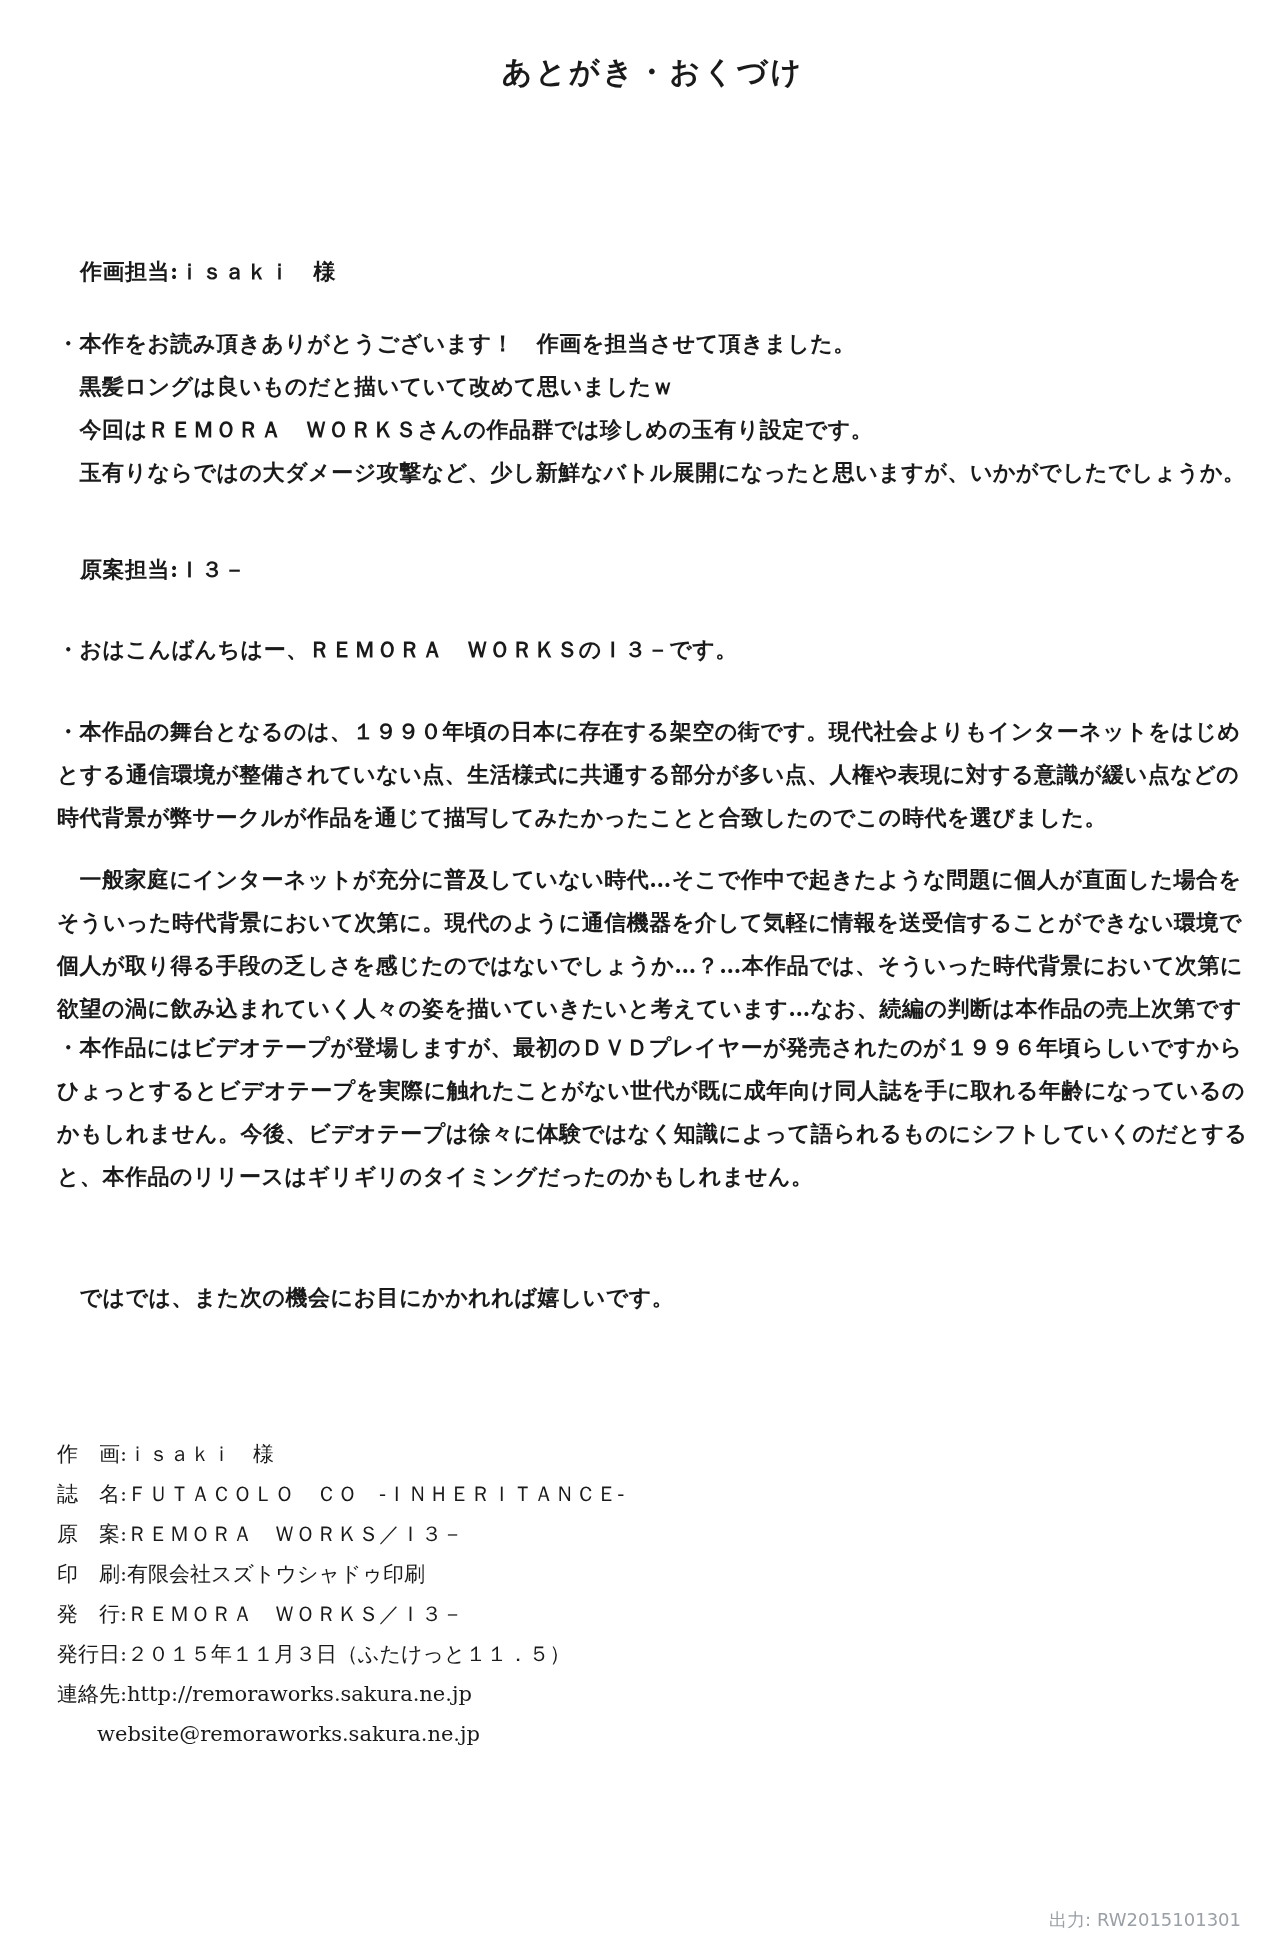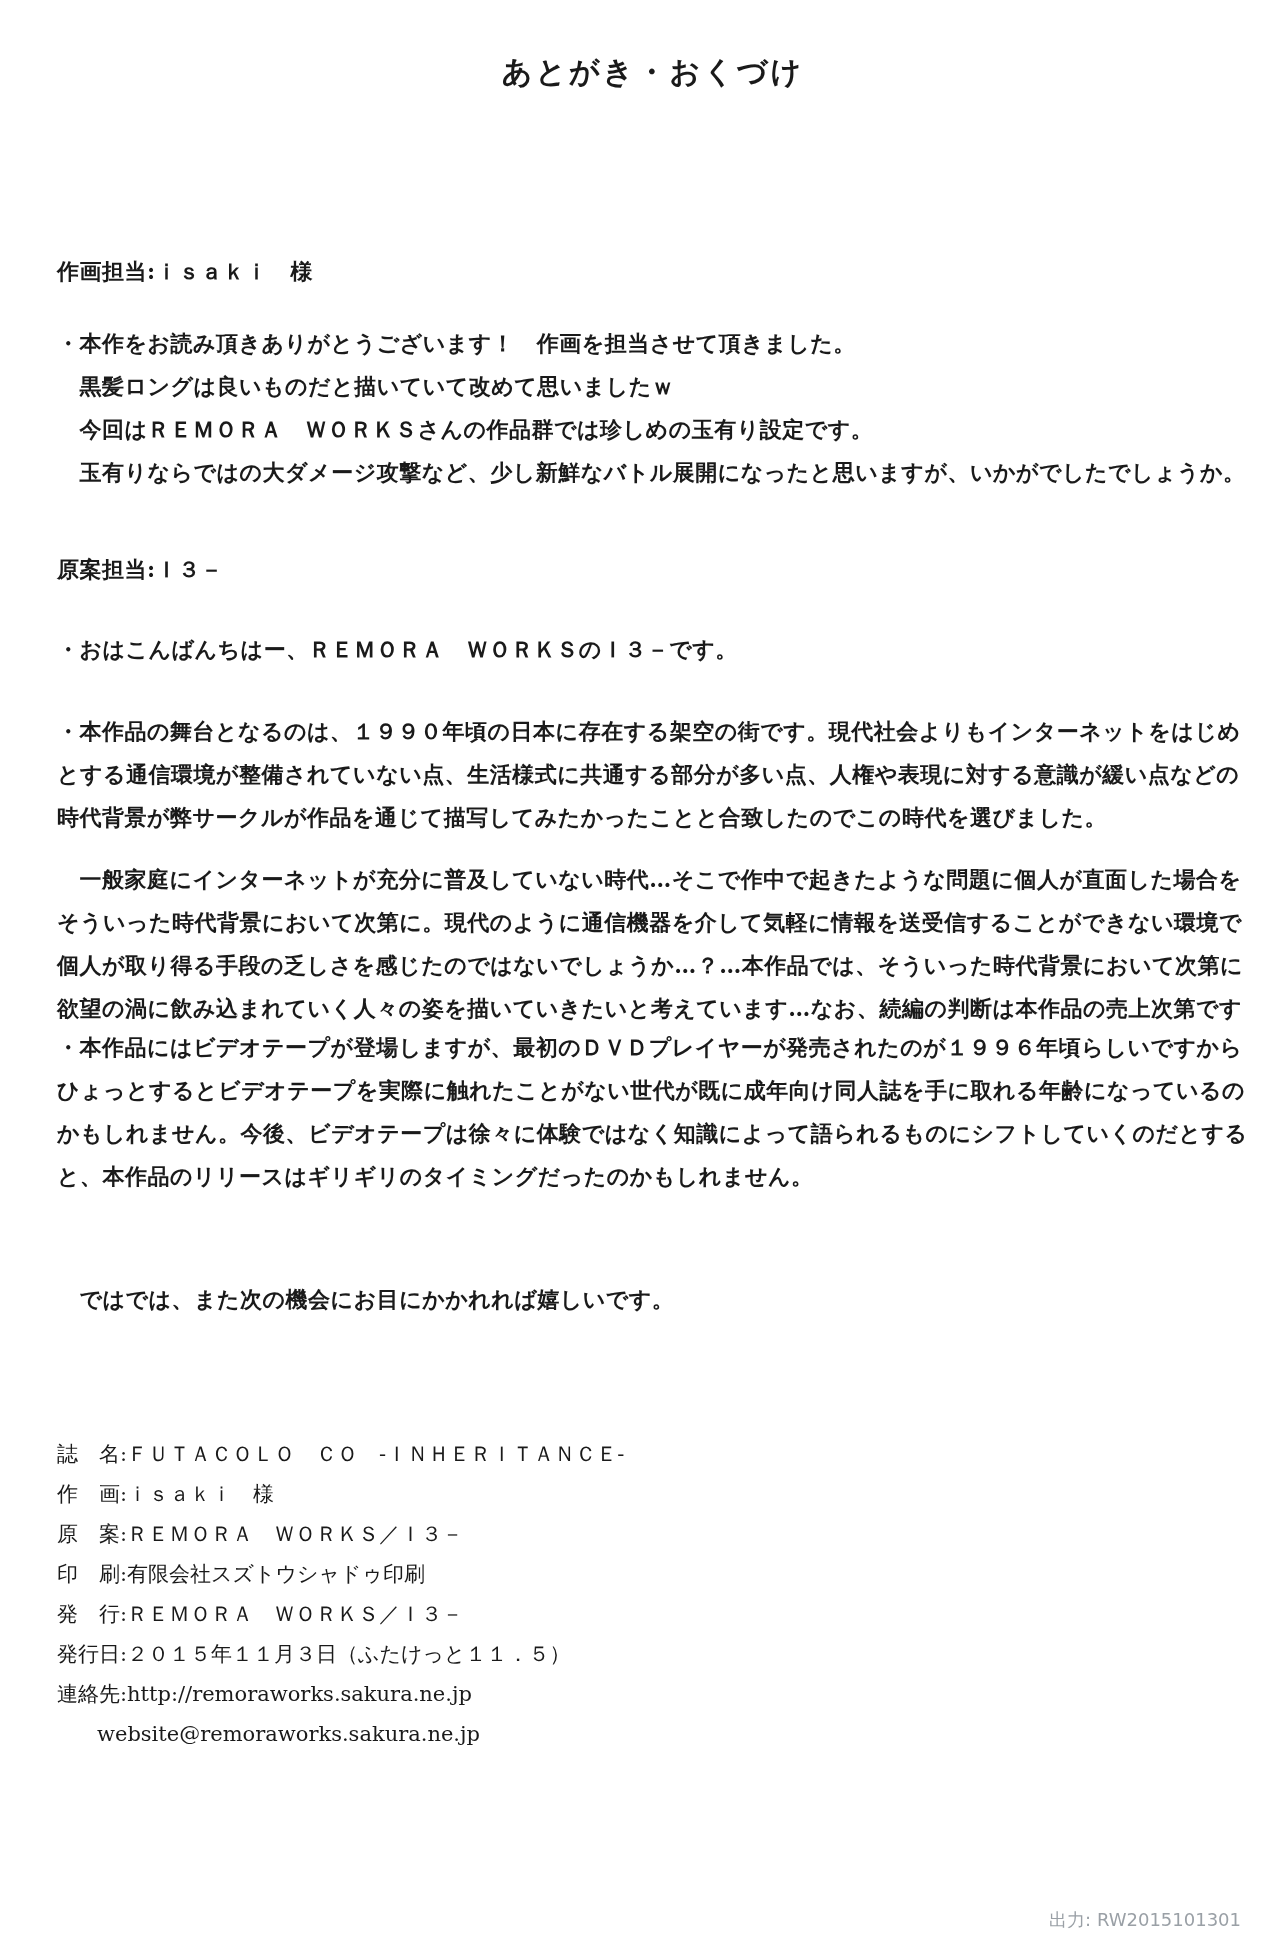--- a/index.html
+++ b/index.html
@@ -16,29 +16,29 @@
     position:absolute; top:52px; left:0; width:100%;
     text-align:center;
     font-size:30px; font-weight:bold; letter-spacing:3px;padding-left:13px;
   }
   .block {
     position:absolute; left:57px; right:48px;
     font-size:22px; line-height:43px;
     font-weight:600;
     letter-spacing:0.5px;
   }
-  .heading { font-weight:bold; }
+  .heading { font-weight:bold;margin-left:23px; }
   .b-artist-heading { top:250px; }
   .b-artist-lines   { top:322px; }
   .b-writer-heading { top:548px; }
   .b-greeting       { top:628px; }
   .b-para-setting   { top:710px; }
   .b-para-imagine   { top:858px; }
   .b-para-videotape { top:1026px; }
-  .b-closing        { top:1278px; }
+  .b-closing        { top:1278px;font-family:Liberation Mono, monospace; }
   .colophon {
     position:absolute; left:57px; top:1434px; right:48px;
     font-size:21px; line-height:40px;
     font-weight:500;
   }
   .colophon-row { white-space:pre; }
   .contact-extra { margin-left:40px; white-space:pre; }
   .footer-note {
     position:absolute; top:1908px; right:39px;
     font-family:"DejaVu Sans","Liberation Sans",sans-serif;
@@ -82,22 +82,22 @@
   <div class="block b-para-videotape">
     <div class="line">・本作品にはビデオテープが登場しますが、最初のＤＶＤプレイヤーが発売されたのが１９９６年頃らしいですから</div>
     <div class="line">ひょっとするとビデオテープを実際に触れたことがない世代が既に成年向け同人誌を手に取れる年齢になっているの</div>
     <div class="line">かもしれません。今後、ビデオテープは徐々に体験ではなく知識によって語られるものにシフトしていくのだとする</div>
     <div class="line">と、本作品のリリースはギリギリのタイミングだったのかもしれません。</div>
   </div>
 
   <div class="block b-closing">　ではでは、また次の機会にお目にかかれれば嬉しいです。</div>
 
   <div class="colophon">
+    <div class="colophon-row"><span>作　画:</span><span>ｉｓａｋｉ　様</span></div>
     <div class="colophon-row"><span>誌　名:</span><span>ＦＵＴＡＣＯＬＯ　ＣＯ　-ＩＮＨＥＲＩＴＡＮＣＥ-</span></div>
-    <div class="colophon-row"><span>作　画:</span><span>ｉｓａｋｉ　様</span></div>
     <div class="colophon-row"><span>原　案:</span><span>ＲＥＭＯＲＡ　ＷＯＲＫＳ／Ｉ３－</span></div>
     <div class="colophon-row"><span>印　刷:</span><span>有限会社スズトウシャドゥ印刷</span></div>
     <div class="colophon-row"><span>発　行:</span><span>ＲＥＭＯＲＡ　ＷＯＲＫＳ／Ｉ３－</span></div>
     <div class="colophon-row"><span>発行日:</span><span>２０１５年１１月３日（ふたけっと１１．５）</span></div>
     <div class="colophon-row"><span>連絡先:</span><span>http://remoraworks.sakura.ne.jp</span></div>
     <div class="contact-extra">website@remoraworks.sakura.ne.jp</div>
   </div>
 
   <div class="footer-note">出力: RW2015101301</div>
 

